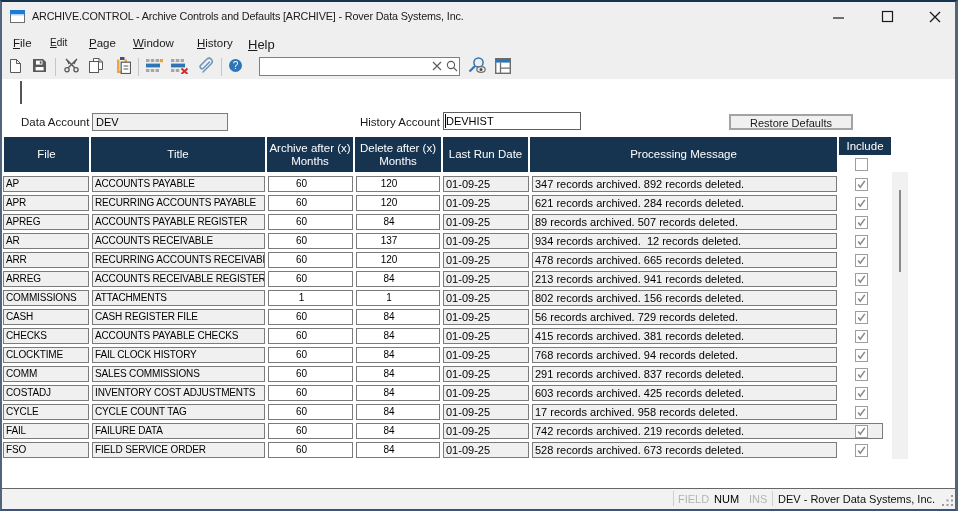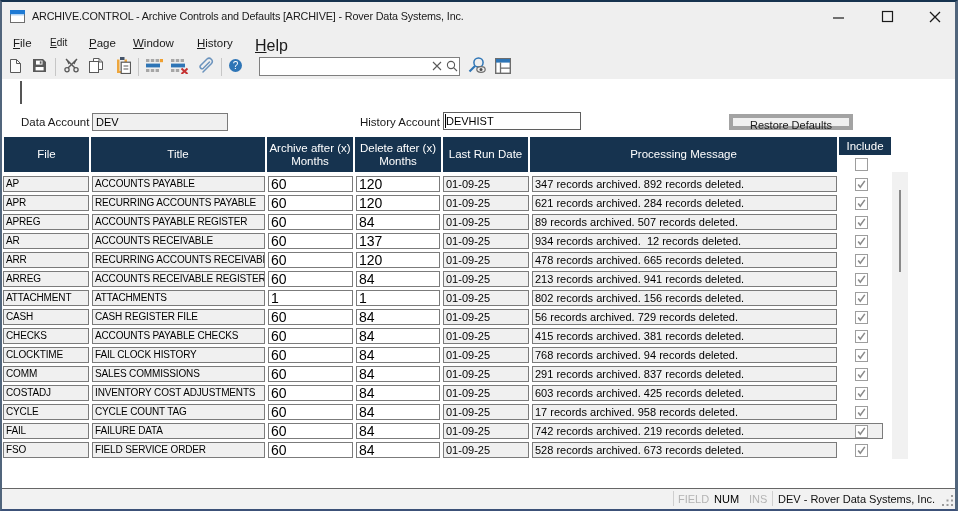--- a/index.html
+++ b/index.html
@@ -1,20 +1,20 @@
 <!DOCTYPE html>
 <html><head><meta charset="utf-8"><title>ARCHIVE.CONTROL</title>
 <style>
 *{margin:0;padding:0;box-sizing:border-box}
 html,body{width:958px;height:511px;overflow:hidden}
 body{font-family:"Liberation Sans",sans-serif;background:#fff;position:relative}
 .abs{position:absolute}
 .cell{position:absolute;background:#f0f0f0;border:1px solid #7b7b7b;font-size:11px;line-height:14px;color:#000;white-space:nowrap;overflow:hidden;height:16px;padding:0 2px}
 .c0,.c1{font-size:10px;letter-spacing:-0.15px}
-.cw{background:#fff;text-align:left;padding-right:20px;font-size:14px}
+.cw{background:#fff;text-align:center;padding-right:20px;font-size:10px}
 .hc{position:absolute;background:#16334f;color:#fff;font-size:11.5px;text-align:center;display:flex;align-items:center;justify-content:center;line-height:13px}
 .cb{position:absolute;width:13px;height:13px;border:1px solid #9d9d9d;background:#fff}
 </style></head>
 <body>
 
 <div class="abs" style="left:0;top:0;width:958px;height:511px;border-style:solid;border-color:#16334f #51657c #3c5178 #51657c;border-width:2px 3px 2px 2px;pointer-events:none;z-index:50"></div>
 <div class="abs" style="left:2px;top:2px;width:954px;height:77px;background:#efefef"></div>
 <svg class="abs" style="left:10px;top:10px" width="15" height="13" viewBox="0 0 15 13">
     <rect x="0.5" y="0.5" width="14" height="12" fill="#fff" stroke="#6e6e6e"></rect>
     <rect x="0" y="0" width="15" height="4.5" fill="#1e7ad4"></rect>
@@ -24,21 +24,21 @@
 <svg class="abs" style="left:828px;top:10px" width="120" height="14" viewBox="0 0 120 14">
     <path d="M5 8 H16" stroke="#1a1a1a" stroke-width="1.2"></path>
     <rect x="54.5" y="1.5" width="10" height="10" fill="none" stroke="#1a1a1a" stroke-width="1.2"></rect>
     <path d="M102 2 L112 12 M112 2 L102 12" stroke="#1a1a1a" stroke-width="1.3"></path>
   </svg>
 <div class="abs" style="left:13px;top:37px;font-size:11.5px;color:#1a1a1a"><u>F</u>ile</div>
 <div class="abs" style="left:50px;top:37px;font-size:10px;color:#1a1a1a"><u>E</u>dit</div>
 <div class="abs" style="left:89px;top:37px;font-size:11.5px;color:#1a1a1a"><u>P</u>age</div>
 <div class="abs" style="left:133px;top:37px;font-size:11.5px;color:#1a1a1a"><u>W</u>indow</div>
 <div class="abs" style="left:197px;top:37px;font-size:11.5px;color:#1a1a1a"><u>H</u>istory</div>
-<div class="abs" style="left:255px;top:37px;font-size:16px;color:#1a1a1a"><u>H</u>elp</div>
+<div class="abs" style="left:248px;top:37px;font-size:13px;color:#1a1a1a"><u>H</u>elp</div>
 <svg class="abs" style="left:9px;top:59px" width="12" height="14" viewBox="0 0 12 14">
     <path d="M1.5 .5 H7.5 L11.5 4.5 V13.5 H1.5 Z" fill="#fcfcfc" stroke="#595959"></path>
     <path d="M7.5 .5 V4.5 H11.5" fill="none" stroke="#595959"></path>
   </svg>
 <svg class="abs" style="left:33px;top:59px" width="13" height="13" viewBox="0 0 13 13">
     <path d="M0 0 H10 L13 3 V13 H0 Z" fill="#595959"></path>
     <rect x="3" y="1.6" width="6.5" height="4" fill="#fff"></rect>
     <rect x="6.8" y="2.3" width="1.7" height="2.4" fill="#595959"></rect>
     <rect x="2.6" y="8" width="8" height="3.4" fill="#fff"></rect>
   </svg>
@@ -114,21 +114,21 @@
     <rect x="0.7" y="0.7" width="14.6" height="14.6" fill="#fff" stroke="#6d6d6d" stroke-width="1.4"></rect>
     <rect x="1" y="1" width="14" height="3.6" fill="#2e75b6"></rect>
     <path d="M5.5 4.6 V15 M5.5 10.2 H15" stroke="#6d6d6d" stroke-width="1.3"></path>
   </svg>
 <div class="abs" style="left:20px;top:81px;width:1.5px;height:23px;background:#555"></div>
 <div class="abs" style="left:21px;top:116px;font-size:11.5px;color:#1a1a1a">Data Account</div>
 <div class="abs" style="left:92px;top:113px;width:136px;height:18px;background:#f0f0f0;border:1px solid #7b7b7b;font-size:11px;line-height:16px;padding-left:3px">DEV</div>
 <div class="abs" style="left:360px;top:116px;font-size:11.5px;color:#1a1a1a">History Account</div>
 <div class="abs" style="left:443px;top:112px;width:138px;height:18px;background:#fff;border:1px solid #5f5f5f;font-size:11px;line-height:16px;padding-left:2px">DEVHIST</div>
 <div class="abs" style="left:444.5px;top:114px;width:1px;height:14px;background:#000"></div>
-<div class="abs" style="left:729px;top:114px;width:124px;height:16px;background:#f0f0f0;border:4px solid #a3a3a3;font-size:11px;line-height:14px;text-align:center;color:#1a1a1a">Restore Defaults</div>
+<div class="abs" style="left:729px;top:114px;width:124px;height:16px;background:#f0f0f0;border:2px solid #a3a3a3;font-size:11px;line-height:14px;text-align:center;color:#1a1a1a">Restore Defaults</div>
 <div class="hc" style="left:4px;top:137px;width:85px;height:35px">File</div>
 <div class="hc" style="left:91px;top:137px;width:174px;height:35px">Title</div>
 <div class="hc" style="left:267px;top:137px;width:86px;height:35px">Archive after (x)<br>Months</div>
 <div class="hc" style="left:355px;top:137px;width:86px;height:35px">Delete after (x)<br>Months</div>
 <div class="hc" style="left:443px;top:137px;width:85px;height:35px">Last Run Date</div>
 <div class="hc" style="left:530px;top:137px;width:307px;height:35px">Processing Message</div>
 <div class="hc" style="left:839px;top:137px;width:52px;height:18px">Include</div>
 <div class="cb" style="left:855px;top:158px"></div>
 <div class="cell c0" style="left:3px;top:176px;width:86px">AP</div>
 <div class="cell c1" style="left:92px;top:176px;width:173px">ACCOUNTS PAYABLE</div>
@@ -183,21 +183,21 @@
 <div class="cell c0" style="left:3px;top:271px;width:86px">ARREG</div>
 <div class="cell c1" style="left:92px;top:271px;width:173px">ACCOUNTS RECEIVABLE REGISTER</div>
 <div class="cell cw" style="left:268px;top:271px;width:85px">60</div>
 <div class="cell cw" style="left:356px;top:271px;width:84px">84</div>
 <div class="cell" style="left:443px;top:271px;width:86px">01-09-25</div>
 <div class="cell" style="left:532px;top:271px;width:305px">213 records archived. 941 records deleted.</div>
 <svg class="abs" style="left:855px;top:273px" width="13" height="13" viewBox="0 0 13 13">
     <rect x="0.5" y="0.5" width="12" height="12" fill="#fff" stroke="#9d9d9d"></rect>
     <path d="M3.2 6.4 L5.3 9.2 L9.8 2.9" fill="none" stroke="#8a8a8a" stroke-width="1.6"></path>
   </svg>
-<div class="cell c0" style="left:3px;top:290px;width:86px">ATTACHMENT</div>
+<div class="cell c0" style="left:3px;top:290px;width:86px">COMMISSIONS</div>
 <div class="cell c1" style="left:92px;top:290px;width:173px">ATTACHMENTS</div>
 <div class="cell cw" style="left:268px;top:290px;width:85px">1</div>
 <div class="cell cw" style="left:356px;top:290px;width:84px">1</div>
 <div class="cell" style="left:443px;top:290px;width:86px">01-09-25</div>
 <div class="cell" style="left:532px;top:290px;width:305px">802 records archived. 156 records deleted.</div>
 <svg class="abs" style="left:855px;top:292px" width="13" height="13" viewBox="0 0 13 13">
     <rect x="0.5" y="0.5" width="12" height="12" fill="#fff" stroke="#9d9d9d"></rect>
     <path d="M3.2 6.4 L5.3 9.2 L9.8 2.9" fill="none" stroke="#8a8a8a" stroke-width="1.6"></path>
   </svg>
 <div class="cell c0" style="left:3px;top:309px;width:86px">CASH</div>

